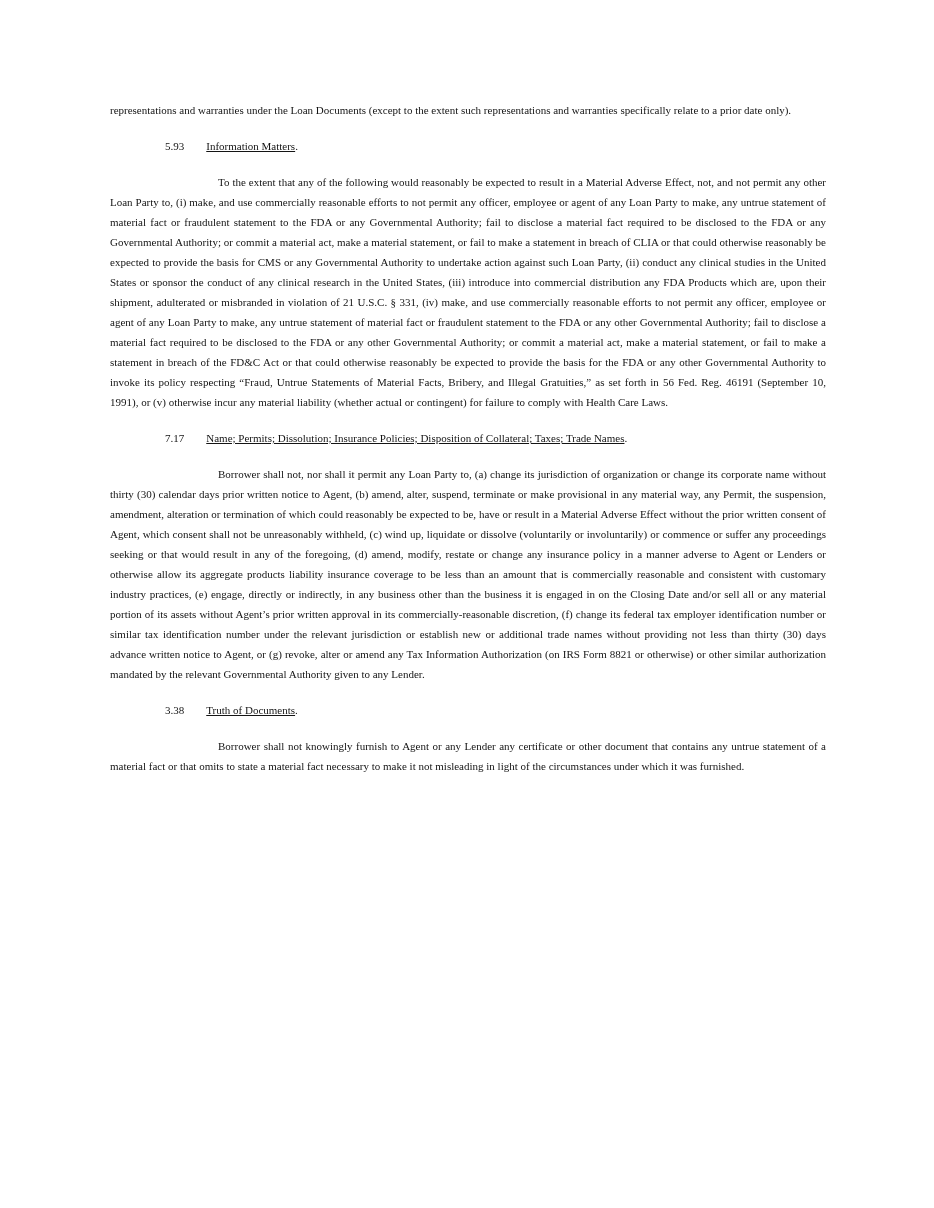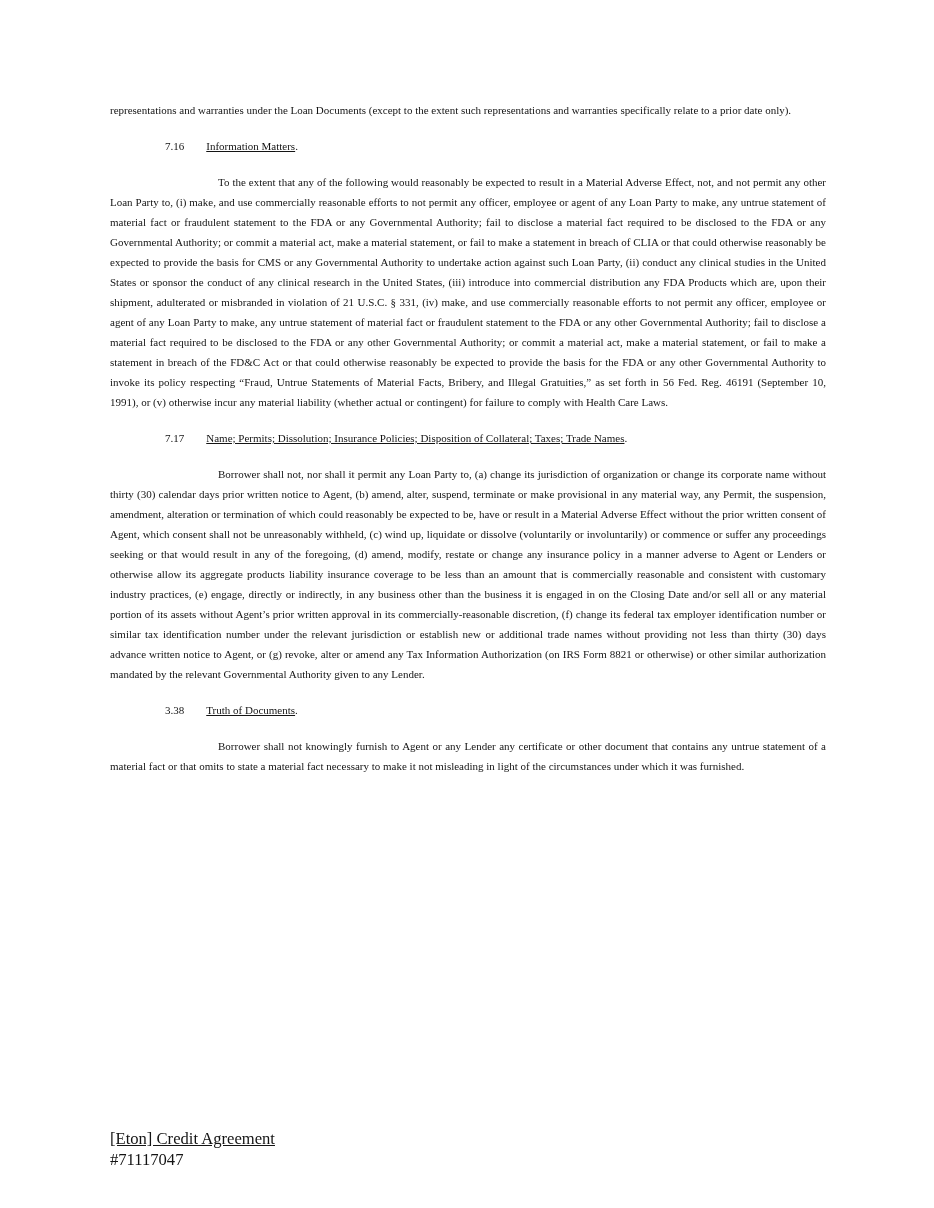--- a/index.html
+++ b/index.html
@@ -66,34 +66,30 @@
 </style>
 </head>
 <body>
 
 <div class="page">
   <div class="content">
 
     <p class="para first">representations and warranties under the Loan Documents (except to the extent such representations and warranties specifically relate to a prior date only).</p>
 
     <section>
-      <p class="para heading"><span>7.16</span><span class="tab"></span><span class="sectitle">Information Matters</span><span>.</span></p>
+      <p class="para heading"><span>5.93</span><span class="tab"></span><span class="sectitle">Information Matters</span><span>.</span></p>
       <p class="para indent-body">To the extent that any of the following would reasonably be expected to result in a Material Adverse Effect, not, and not permit any other Loan Party to, (i) make, and use commercially reasonable efforts to not permit any officer, employee or agent of any Loan Party to make, any untrue statement of material fact or fraudulent statement to the FDA or any Governmental Authority; fail to disclose a material fact required to be disclosed to the FDA or any Governmental Authority; or commit a material act, make a material statement, or fail to make a statement in breach of CLIA or that could otherwise reasonably be expected to provide the basis for CMS or any Governmental Authority to undertake action against such Loan Party, (ii) conduct any clinical studies in the United States or sponsor the conduct of any clinical research in the United States, (iii) introduce into commercial distribution any FDA Products which are, upon their shipment, adulterated or misbranded in violation of 21 U.S.C. § 331, (iv) make, and use commercially reasonable efforts to not permit any officer, employee or agent of any Loan Party to make, any untrue statement of material fact or fraudulent statement to the FDA or any other Governmental Authority; fail to disclose a material fact required to be disclosed to the FDA or any other Governmental Authority; or commit a material act, make a material statement, or fail to make a statement in breach of the FD&amp;C Act or that could otherwise reasonably be expected to provide the basis for the FDA or any other Governmental Authority to invoke its policy respecting “Fraud, Untrue Statements of Material Facts, Bribery, and Illegal Gratuities,” as set forth in 56 Fed. Reg. 46191 (September 10, 1991), or (v) otherwise incur any material liability (whether actual or contingent) for failure to comply with Health Care Laws.</p>
     </section>
 
     <section>
       <p class="para heading"><span>7.17</span><span class="tab"></span><span class="sectitle">Name; Permits; Dissolution; Insurance Policies; Disposition of Collateral; Taxes; Trade Names</span><span>.</span></p>
       <p class="para indent-body">Borrower shall not, nor shall it permit any Loan Party to, (a) change its jurisdiction of organization or change its corporate name without thirty (30) calendar days prior written notice to Agent, (b) amend, alter, suspend, terminate or make provisional in any material way, any Permit, the suspension, amendment, alteration or termination of which could reasonably be expected to be, have or result in a Material Adverse Effect without the prior written consent of Agent, which consent shall not be unreasonably withheld, (c) wind up, liquidate or dissolve (voluntarily or involuntarily) or commence or suffer any proceedings seeking or that would result in any of the foregoing, (d) amend, modify, restate or change any insurance policy in a manner adverse to Agent or Lenders or otherwise allow its aggregate products liability insurance coverage to be less than an amount that is commercially reasonable and consistent with customary industry practices, (e) engage, directly or indirectly, in any business other than the business it is engaged in on the Closing Date and/or sell all or any material portion of its assets without Agent’s prior written approval in its commercially-reasonable discretion, (f) change its federal tax employer identification number or similar tax identification number under the relevant jurisdiction or establish new or additional trade names without providing not less than thirty (30) days advance written notice to Agent, or (g) revoke, alter or amend any Tax Information Authorization (on IRS Form 8821 or otherwise) or other similar authorization mandated by the relevant Governmental Authority given to any Lender.</p>
     </section>
 
     <section>
       <p class="para heading"><span>3.38</span><span class="tab"></span><span class="sectitle">Truth of Documents</span><span>.</span></p>
       <p class="para indent-body">Borrower shall not knowingly furnish to Agent or any Lender any certificate or other document that contains any untrue statement of a material fact or that omits to state a material fact necessary to make it not misleading in light of the circumstances under which it was furnished.</p>
     </section>
 
   </div>
 
 
-  <div class="footer-doc">
-    <div class="doc-title">[Eton] Credit Agreement</div>
-    <div class="doc-number">#71117047</div>
-  </div>
 </div>
 
 </body></html>

